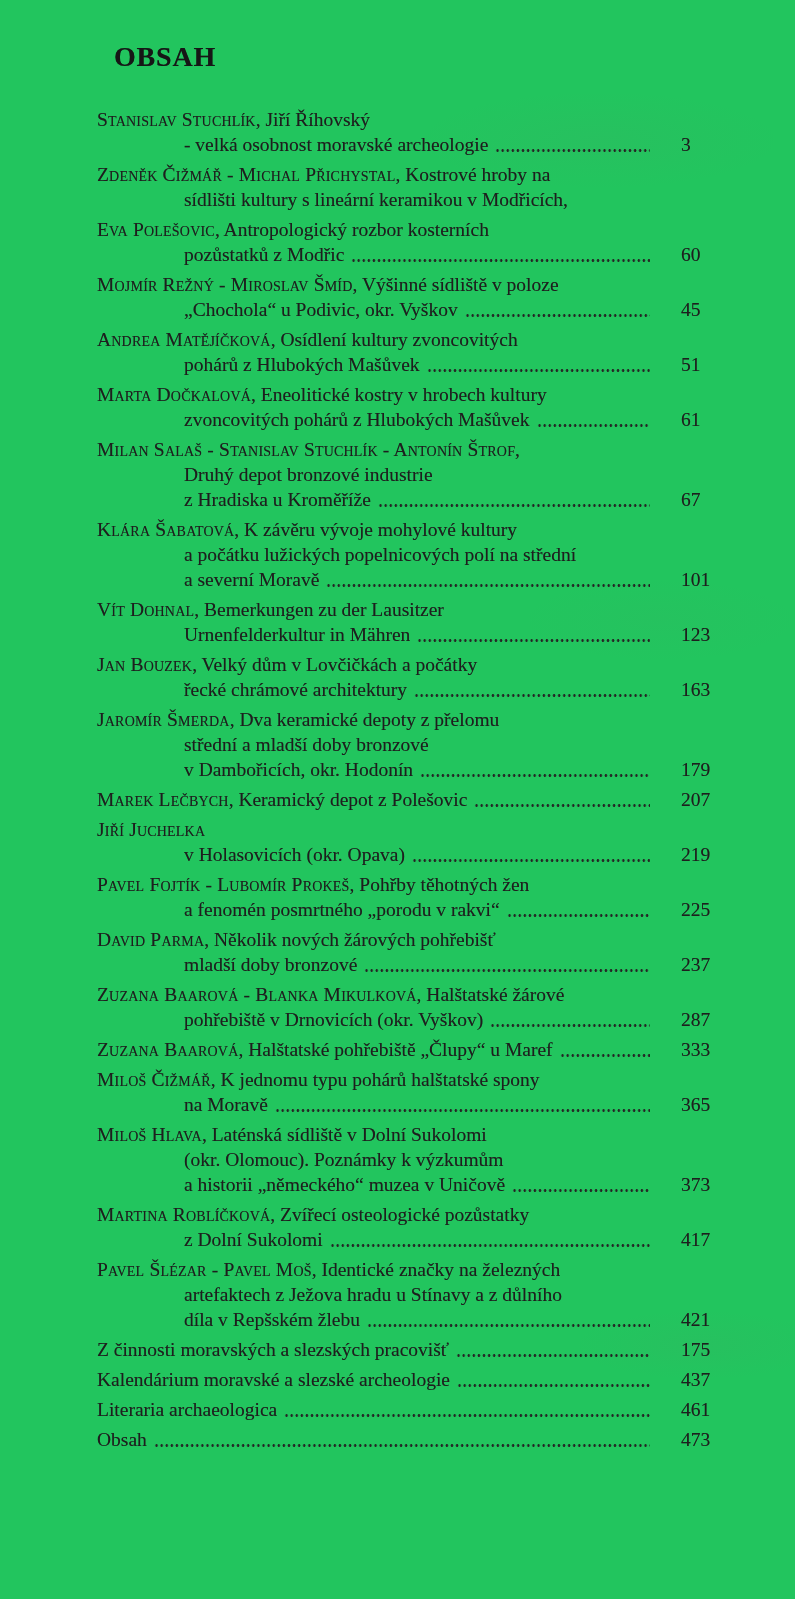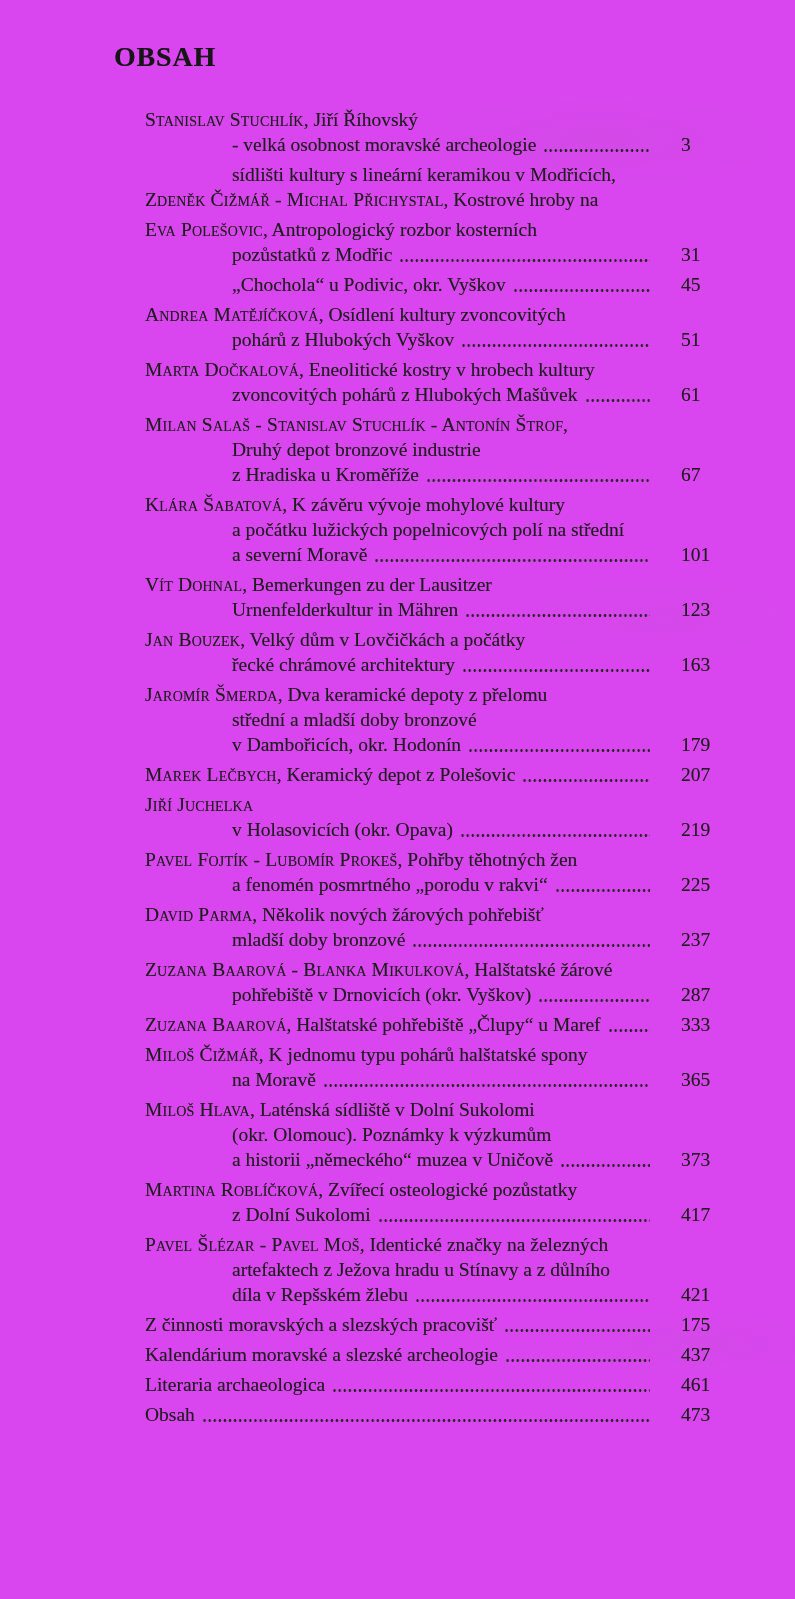--- a/index.html
+++ b/index.html
@@ -4,21 +4,21 @@
 <style>
   html, body {
     margin: 0;
     padding: 0;
     background: #ffffff;
   }
   .paper {
     position: relative;
     width: 795px;
     height: 1599px;
-    background: #d946ef;
+    background: #22c55e;
     overflow: hidden;
     font-family: "Liberation Serif", "DejaVu Serif", serif;
     color: #1e1e1e;
   }
   
   .paper::before {
     content: "";
     position: absolute;
     inset: 0;
     pointer-events: none;
@@ -45,21 +45,20 @@
     width: 630px;
     font-size: 19.5px;
     line-height: 25px;
     text-shadow: 0 0 0.5px rgba(30,30,30,0.45);
   }
   .entry { margin-bottom: 5px; }
   .line {
     display: flex;
     align-items: flex-start;
     height: 25px;
-    margin-left: 48px;
   }
   .line.indent { padding-left: 87px; }
   .sc {
     font-variant: small-caps;
     font-variant-caps: small-caps;
     letter-spacing: 0.2px;
     white-space: pre;
     flex: 0 0 auto;
   }
   .t {
@@ -95,53 +94,57 @@
           <span class="sc">Stanislav Stuchlík</span>
           <span class="t">, Jiří Říhovský</span>
         </div>
         <div class="line indent">
           <span class="t">- velká osobnost moravské archeologie</span>
           <span class="leader"></span>
           <span class="page">3</span>
         </div>
       </div>
       <div class="entry">
-        <div class="line indent">
-          <span class="t">sídlišti kultury s lineární keramikou v Modřicích,</span>
-        </div>
         <div class="line">
           <span class="sc">Zdeněk Čižmář - Michal Přichystal</span>
           <span class="t">, Kostrové hroby na</span>
         </div>
+        <div class="line indent">
+          <span class="t">sídlišti kultury s lineární keramikou v Modřicích,</span>
+        </div>
       </div>
       <div class="entry">
         <div class="line">
           <span class="sc">Eva Polešovic</span>
           <span class="t">, Antropologický rozbor kosterních</span>
         </div>
         <div class="line indent">
           <span class="t">pozůstatků z Modřic</span>
           <span class="leader"></span>
-          <span class="page">31</span>
-        </div>
-      </div>
-      <div class="entry">
+          <span class="page">60</span>
+        </div>
+      </div>
+      <div class="entry">
+        <div class="line">
+          <span class="sc">Mojmír Režný - Miroslav Šmíd</span>
+          <span class="t">, Výšinné sídliště v poloze</span>
+        </div>
         <div class="line indent">
           <span class="t">„Chochola“ u Podivic, okr. Vyškov</span>
           <span class="leader"></span>
           <span class="page">45</span>
         </div>
       </div>
       <div class="entry">
         <div class="line">
           <span class="sc">Andrea Matějíčková</span>
           <span class="t">, Osídlení kultury zvoncovitých</span>
         </div>
         <div class="line indent">
-          <span class="t">pohárů z Hlubokých Vyškov</span>
+          <span class="t">pohárů z Hlubokých Mašůvek</span>
           <span class="leader"></span>
           <span class="page">51</span>
         </div>
       </div>
       <div class="entry">
         <div class="line">
           <span class="sc">Marta Dočkalová</span>
           <span class="t">, Eneolitické kostry v hrobech kultury</span>
         </div>
         <div class="line indent">

